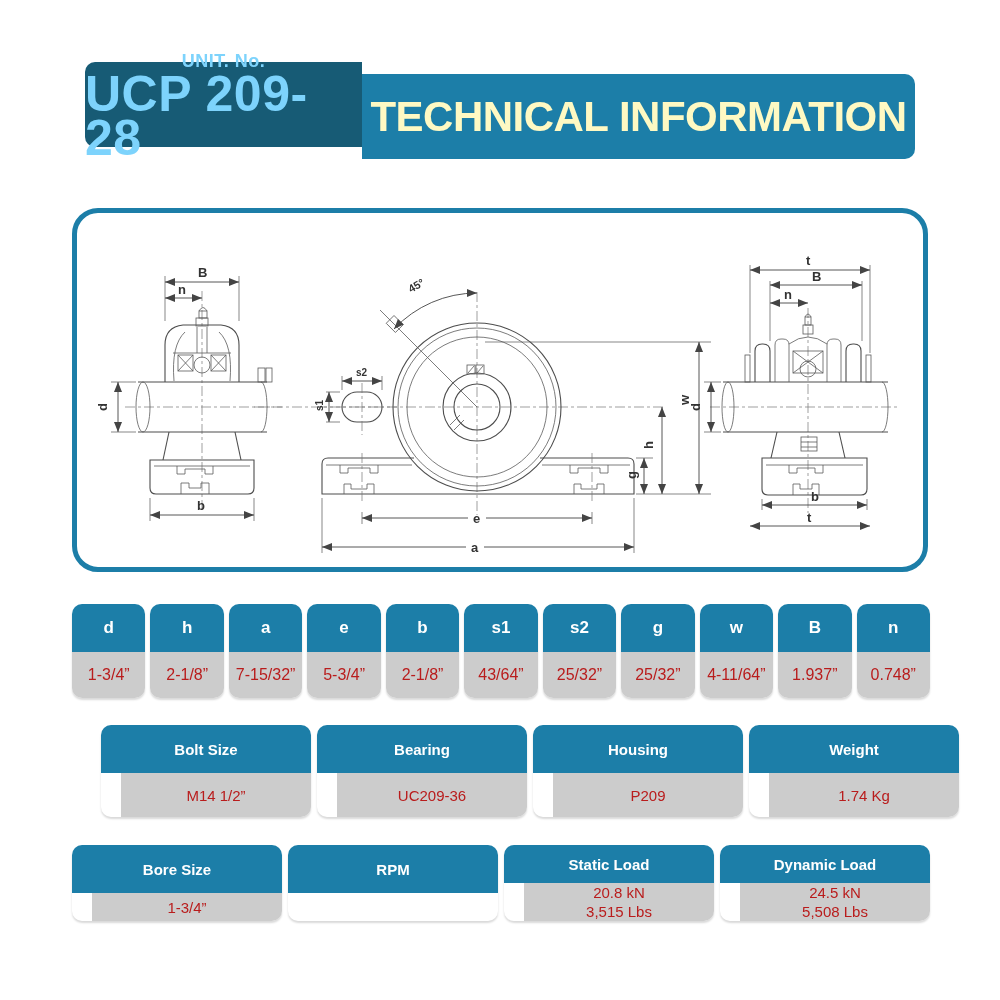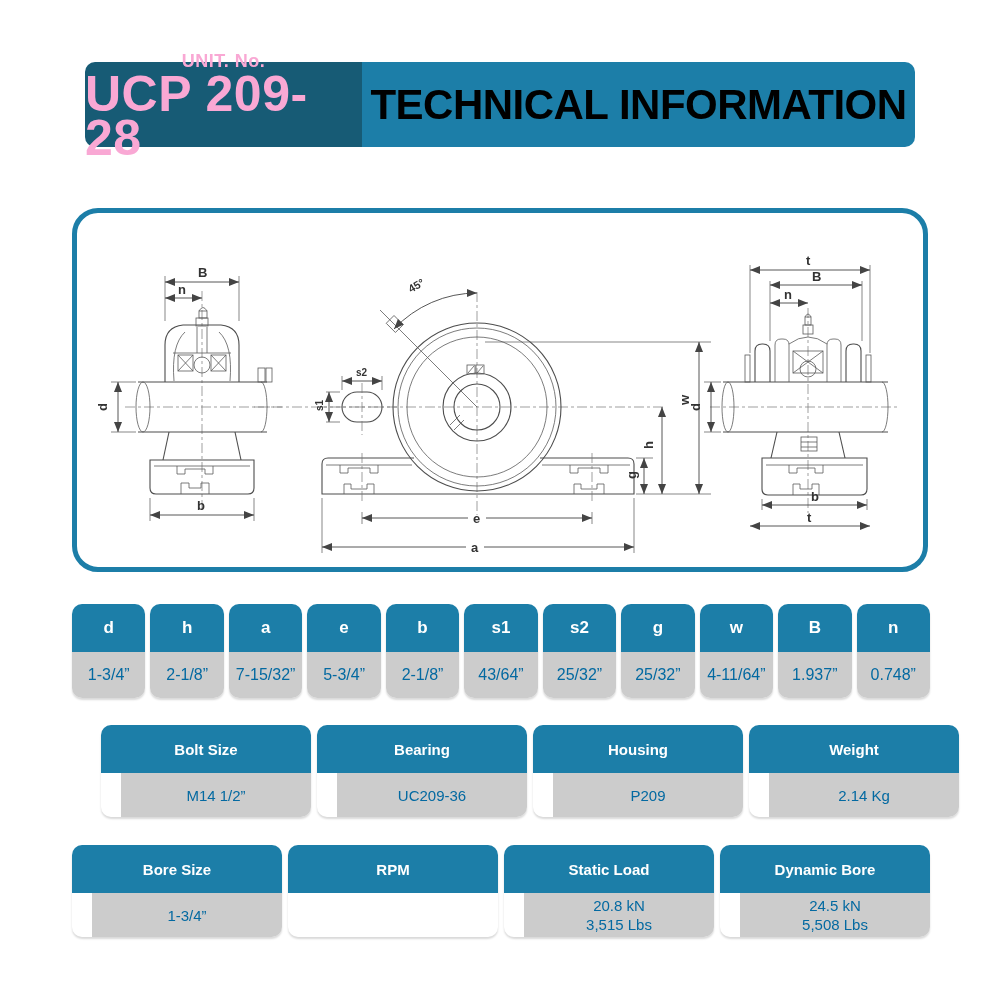--- a/index.html
+++ b/index.html
@@ -1,49 +1,49 @@
 <!DOCTYPE html>
 <html><head>
 <meta charset="utf-8">
 <style>
   html,body{margin:0;padding:0;background:#ffffff;}
   body{width:1000px;height:1000px;position:relative;font-family:"Liberation Sans",sans-serif;
        -webkit-font-smoothing:antialiased;}
   
   .banner{position:absolute;left:85px;top:62px;width:830px;height:85px;display:flex;}
   .banner-unit{width:277px;height:100%;background:#175b75;border-radius:10px 0 0 10px;
-       display:flex;flex-direction:column;align-items:center;justify-content:center;color:#f9a8d4;}
+       display:flex;flex-direction:column;align-items:center;justify-content:center;color:#7dd3fc;}
   .banner-unit .u-label{font-size:18px;font-weight:bold;letter-spacing:.5px;line-height:22px;}
   .banner-unit .u-no{font-size:50px;font-weight:bold;letter-spacing:.5px;line-height:44px;}
   .banner-title{flex:1;height:100%;background:#1c7ea8;border-radius:0 10px 10px 0;
-       display:flex;align-items:center;justify-content:center;color:#000000;
-       font-size:42px;font-weight:bold;letter-spacing:-.5px;}
+       display:flex;align-items:center;justify-content:center;color:#fef9c3;
+       font-size:42px;font-weight:bold;letter-spacing:-.5px;margin-top:12px;}
   
   .frame{position:absolute;left:72px;top:208px;width:846px;height:354px;background:#fff;
        border:5px solid #1c7ea8;border-radius:26px;overflow:hidden;}
   .frame svg{display:block;width:846px;height:354px;}
   svg text{font-family:"Liberation Sans",sans-serif;font-weight:bold;fill:#333;font-size:13px;}
   svg .tiny{font-size:10px;}
   svg .ang{font-size:11px;}
   .geo{stroke:#4d4d4d;fill:none;stroke-width:1.1;}
   .det{stroke:#5a5a5a;fill:none;stroke-width:.8;}
   .cl{stroke:#777;fill:none;stroke-width:.7;stroke-dasharray:10 3 3 3;}
   .dim{stroke:#444;fill:none;stroke-width:.9;}
   .ext{stroke:#555;fill:none;stroke-width:.7;}
   
   .trow{position:absolute;left:72px;width:858px;display:flex;}
   .cell{flex:1;border-radius:10px;overflow:hidden;box-shadow:0 2px 2px rgba(0,0,0,.15);
         display:flex;flex-direction:column;}
   .cell-h{background:#1c7ea8;color:#fff;font-weight:bold;display:flex;align-items:center;justify-content:center;}
-  .cell-v{background:#cccccc;color:#0369a1;display:flex;flex-direction:column;align-items:center;justify-content:center;text-align:right;}
+  .cell-v{background:#cccccc;color:#b91c1c;display:flex;flex-direction:column;align-items:center;justify-content:center;text-align:right;}
   .dims{top:604px;gap:5px;height:94px;}
   .dims .cell-h{height:48px;font-size:17px;}
   .dims .cell-v{flex:1;font-size:16px;}
   .specs{top:725px;gap:6px;height:92px;padding-left:29px;}
-  .perf{top:845px;gap:6px;height:92px;}
+  .perf{top:845px;gap:6px;height:76px;}
   .specs .cell-h,.perf .cell-h{height:48px;font-size:15px;}
   .specs .cell-v,.perf .cell-v{flex:1;font-size:15px;line-height:19px;margin-left:20px;}
 </style>
 </head>
 <body>
 
 <div class="banner">
   <div class="banner-unit">
     <div class="u-label">UNIT. No.</div>
     <div class="u-no">UCP 209-28</div>
@@ -294,21 +294,21 @@
   <div class="cell">
     <div class="cell-h">Bearing</div>
     <div class="cell-v">UC209-36</div>
   </div>
   <div class="cell">
     <div class="cell-h">Housing</div>
     <div class="cell-v">P209</div>
   </div>
   <div class="cell">
     <div class="cell-h">Weight</div>
-    <div class="cell-v">2.14 Kg</div>
+    <div class="cell-v">1.74 Kg</div>
   </div>
 </div>
 
 <div class="trow perf">
   <div class="cell">
     <div class="cell-h">Bore Size</div>
     <div class="cell-v">
       <span>1-3/4”</span>
       <span></span>
     </div>
@@ -317,19 +317,19 @@
     <div class="cell-h">RPM</div>
   </div>
   <div class="cell">
     <div class="cell-h">Static Load</div>
     <div class="cell-v">
       <span>20.8 kN</span>
       <span>3,515 Lbs</span>
     </div>
   </div>
   <div class="cell">
-    <div class="cell-h">Dynamic Bore</div>
+    <div class="cell-h">Dynamic Load</div>
     <div class="cell-v">
       <span>24.5 kN</span>
       <span>5,508 Lbs</span>
     </div>
   </div>
 </div>
 
 </body></html>

